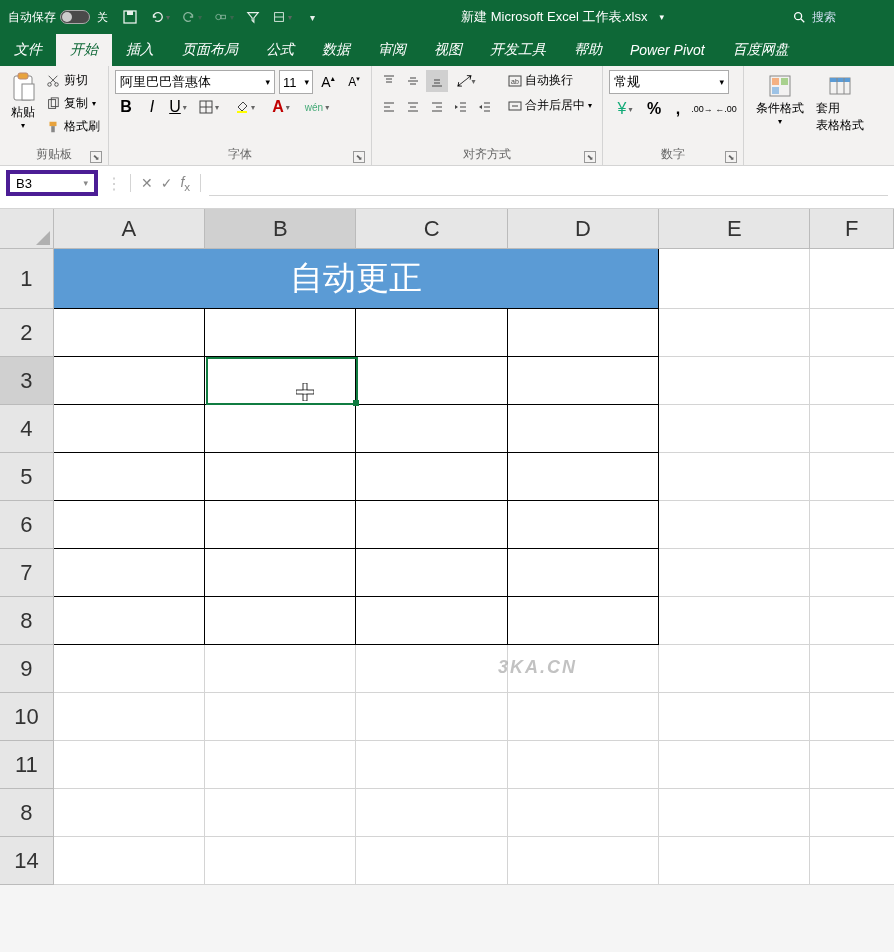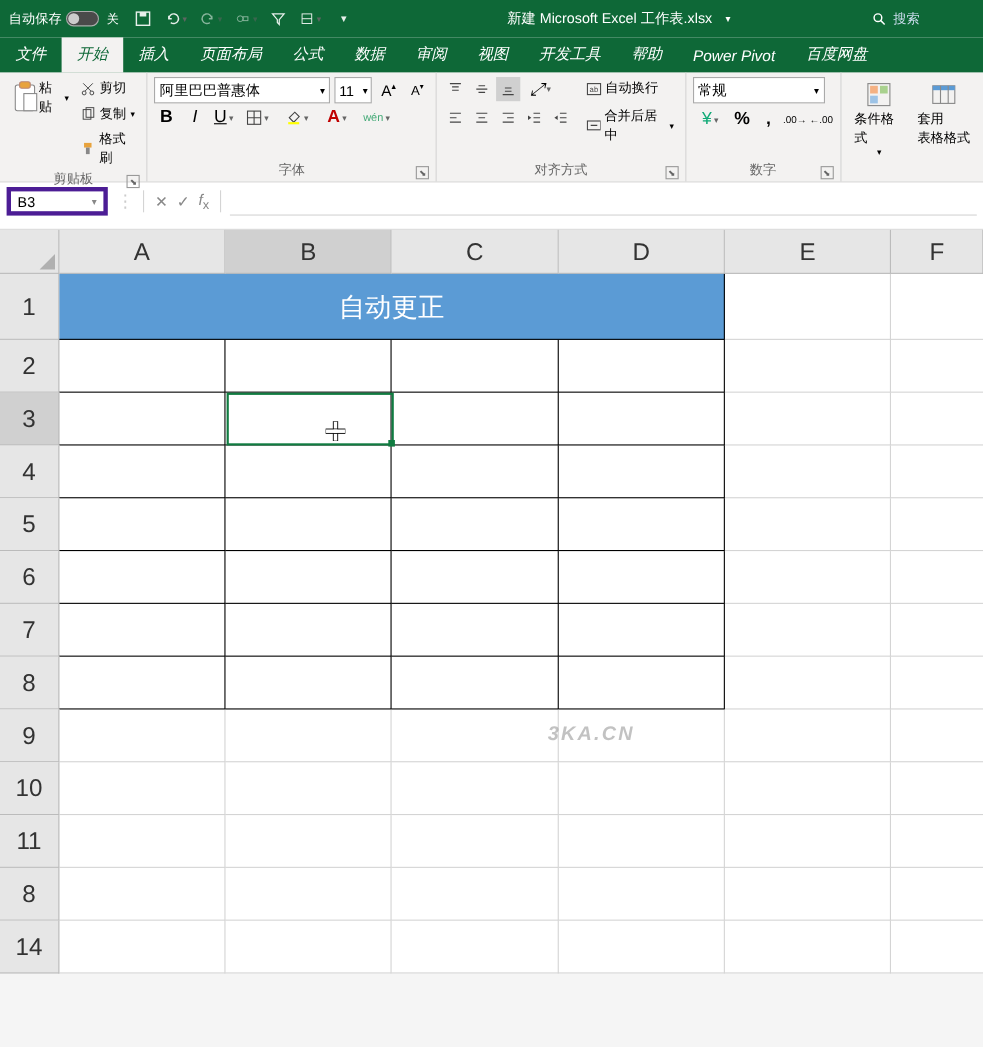--- a/index.html
+++ b/index.html
@@ -139,21 +139,21 @@
       height: 12px;
       border: 1px solid #999;
       font-size: 8px;
       display: flex;
       align-items: center;
       justify-content: center;
       cursor: pointer;
     }
     .paste-btn {
       display: flex;
-      flex-direction: row;
+      flex-direction: column;
       align-items: center;
       padding: 2px 4px;
       cursor: pointer;
     }
     .paste-btn svg { margin-bottom: 2px; }
     .mini-btn {
       display: flex;
       align-items: center;
       gap: 4px;
       font-size: 12px;
@@ -369,21 +369,21 @@
       border-bottom: 1px solid #d4d4d4;
     }
     .cell.last {
       width: 84px;
       border-right: none;
     }
     .merged-title {
       width: 608px;
       background: #5b9bd5;
       color: white;
-      font-size: 24px;
+      font-size: 33px;
       display: flex;
       align-items: center;
       justify-content: center;
       border-right: 1px solid #000;
       border-bottom: 1px solid #000;
     }
     .selected-cell {
       position: absolute;
       left: 206px;
       top: 148px;

